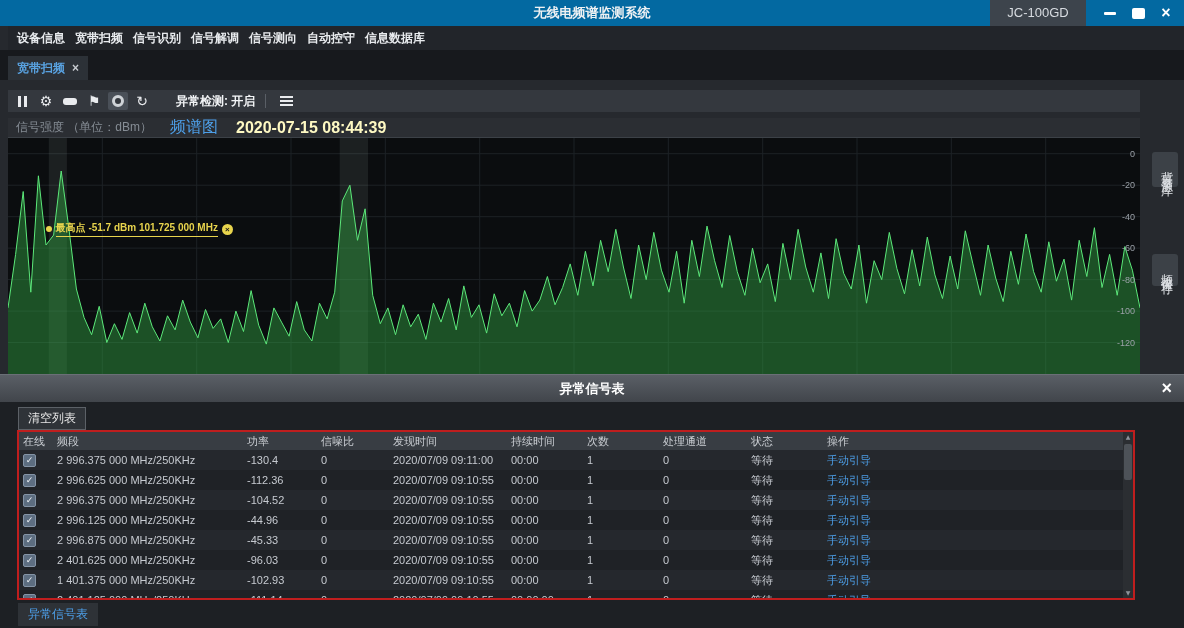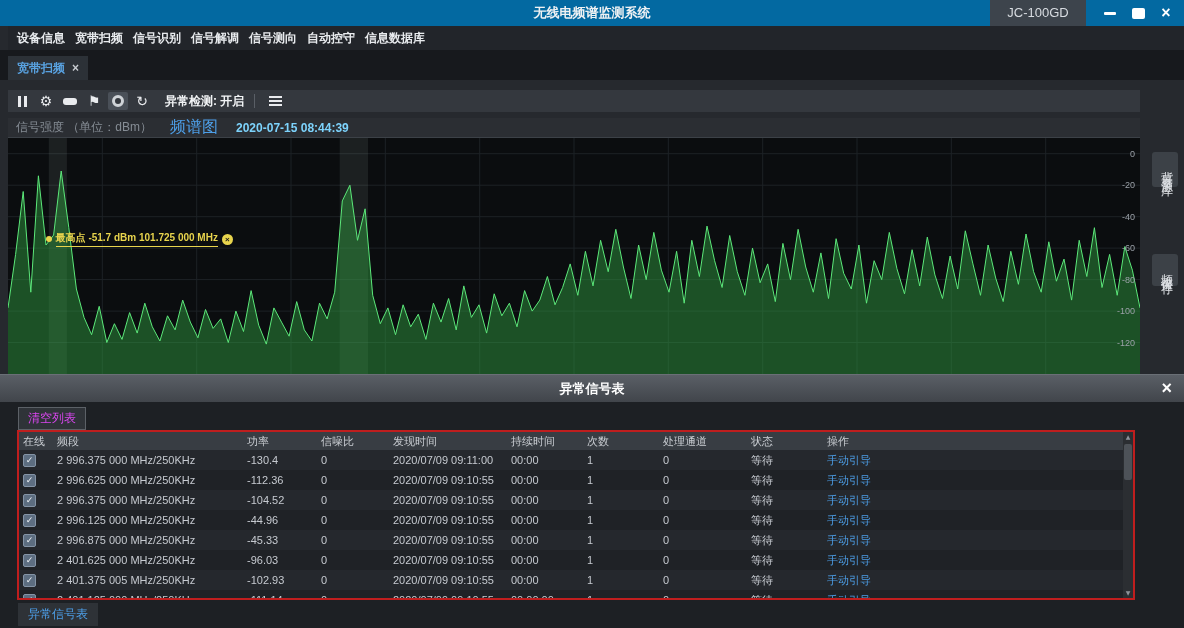--- a/index.html
+++ b/index.html
@@ -37,59 +37,59 @@
        display:flex;align-items:center;gap:4px;padding:0 4px;box-sizing:border-box;}
   .tb-btn{height:18px;min-width:20px;display:flex;align-items:center;justify-content:center;
        cursor:pointer;color:#e9ebee;}
   .tb-btn.toggled{background:#4a5058;border-radius:2px;}
   .i-pause{display:flex;gap:3px;}
   .i-pause i{display:block;width:3px;height:11px;background:#e9ebee;}
   .i-glyph{font-size:14px;line-height:1;font-family:"DejaVu Sans",sans-serif;}
   .i-measure{width:14px;height:7px;background:#e9ebee;border-radius:3px;}
   .i-record{width:12px;height:12px;border-radius:50%;border:3px solid #cfd3d7;
        background:#34383e;box-sizing:border-box;}
-  .tb-label{color:#f2f4f6;font-size:12px;font-weight:bold;margin-left:9px;cursor:pointer;}
+  .tb-label{color:#f2f4f6;font-size:12px;font-weight:bold;margin-left:20px;cursor:pointer;}
   .tb-sep{width:1px;height:14px;background:#5a5f66;margin:0 6px;}
   .i-menu{display:flex;flex-direction:column;gap:2px;}
   .i-menu i{display:block;width:13px;height:2px;background:#e9ebee;}
 
   
   .chart-header{position:absolute;top:118px;left:8px;width:1132px;height:20px;background:#2b2e33;
        display:flex;align-items:center;gap:18px;padding:0 8px;box-sizing:border-box;
        border-bottom:1px solid #3c4147;}
   .ch-left{color:#868d95;font-size:12px;}
   .ch-mid{color:#4d9fe8;font-size:16px;}
-  .ch-time{color:#7dd3fc;font-size:12px;font-weight:bold;}
+  .ch-time{color:#fef9c3;font-size:16px;font-weight:bold;}
   .chart-area{position:absolute;top:138px;left:8px;width:1132px;height:236px;background:#0b0d0f;
        overflow:hidden;cursor:crosshair;border-bottom:1px solid #4a4f54;}
   #spectrum-svg{position:absolute;left:0;top:0;}
   .ytick{position:absolute;right:5px;color:#9ba1a8;font-size:9px;transform:translateY(-50%);
        pointer-events:none;}
   .annotation{position:absolute;display:flex;align-items:center;gap:4px;color:#e8d44d;
-       font-size:10px;white-space:nowrap;z-index:3;margin-top:10px;}
+       font-size:10px;white-space:nowrap;z-index:3;}
   .ann-dot{width:6px;height:6px;border-radius:50%;background:#e8d44d;}
   .ann-text{border-bottom:1px solid #e8d44d;padding-bottom:1px;font-weight:bold;}
   .ann-close{width:11px;height:11px;border-radius:50%;background:#e8d44d;color:#1a1a1a;
        font-size:8px;line-height:11px;text-align:center;font-weight:bold;cursor:pointer;}
 
   
   .side-btn{position:absolute;right:6px;width:20px;background:#3c4147;color:#dfe2e6;font-size:12px;
        padding:10px 3px;border-radius:3px;writing-mode:vertical-rl;text-orientation:upright;
        letter-spacing:3px;cursor:pointer;text-align:center;}
   .side-btn.b1{top:152px;}
   .side-btn.b2{top:254px;}
 
   
   .overlay-header{position:absolute;top:374px;left:0;width:1184px;height:28px;
        background:linear-gradient(#5a5f66,#41454b);border-top:1px solid #6a6f76;box-sizing:border-box;
        color:#fff;font-size:13px;font-weight:bold;text-align:center;line-height:27px;z-index:10;}
   .overlay-close{position:absolute;right:12px;top:0;height:28px;font-size:18px;line-height:27px;
        cursor:pointer;font-weight:bold;}
   .overlay-body{position:absolute;top:402px;left:0;width:1184px;height:226px;background:#1d2024;z-index:10;}
-  .clear-btn{position:absolute;top:5px;left:18px;background:#2f3338;color:#d946ef;
+  .clear-btn{position:absolute;top:5px;left:18px;background:#2f3338;color:#e5e5e5;
        border:1px solid #5c6167;font-size:12px;padding:2px 9px;cursor:pointer;font-family:inherit;}
   .table-wrap{position:absolute;top:28px;left:17px;width:1118px;height:170px;border:2px solid #bf1e1e;
        box-sizing:border-box;background:#1e2125;overflow:hidden;}
   table.sig{border-collapse:collapse;table-layout:fixed;width:1104px;font-size:11px;}
   .sig th{background:#383d43;color:#c9cdd2;font-weight:normal;text-align:left;height:18px;
        padding:0 4px;overflow:hidden;white-space:nowrap;}
   .sig td{height:20px;padding:0 4px;color:#c6cad0;white-space:nowrap;overflow:hidden;}
   .sig tbody tr:nth-child(odd){background:#25282d;}
   .sig tbody tr:nth-child(even){background:#1f2226;}
   .checkbox{width:11px;height:11px;background:#5d6e81;border:1px solid #8494a6;border-radius:2px;
@@ -347,21 +347,21 @@
               <td>1</td>
               <td>0</td>
               <td>等待</td>
               <td><span class="guide">手动引导</span></td>
               <td></td>
             </tr>
             <tr>
               <td>
                 <div class="checkbox">✓</div>
               </td>
-              <td>2 401.375 005 MHz/250KHz</td>
+              <td>1 401.375 000 MHz/250KHz</td>
               <td>-102.93</td>
               <td>0</td>
               <td>2020/07/09 09:10:55</td>
               <td>00:00</td>
               <td>1</td>
               <td>0</td>
               <td>等待</td>
               <td><span class="guide">手动引导</span></td>
               <td></td>
             </tr>

